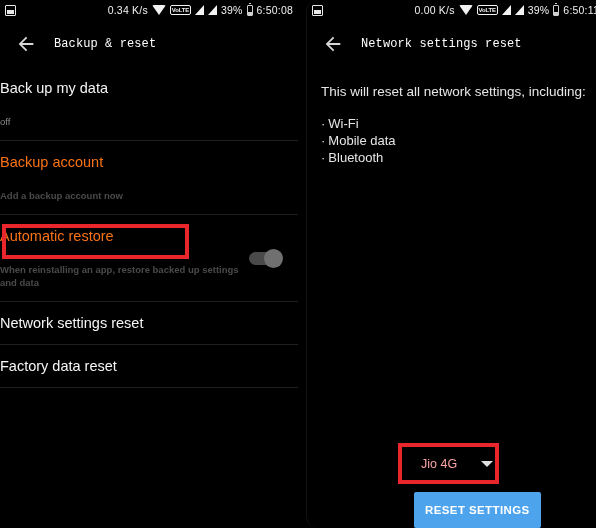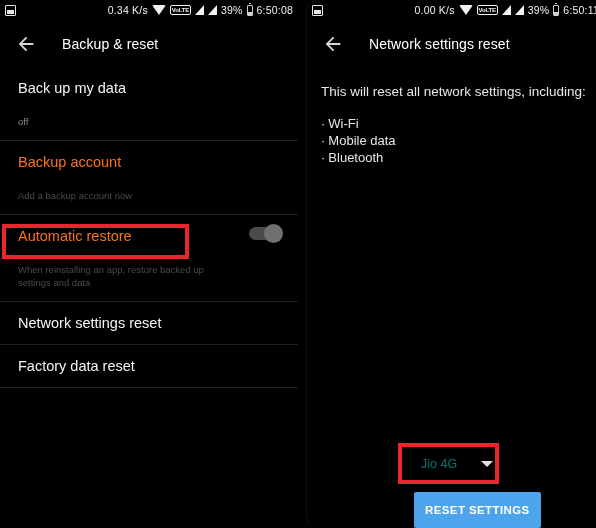--- a/index.html
+++ b/index.html
@@ -113,50 +113,52 @@
     width: 28px;
     height: 28px;
     display: flex;
     align-items: center;
     justify-content: center;
     flex: none;
     cursor: pointer;
   }
   .back-arrow svg { display: block; }
   .ab-title {
-    font-size: 14px;
+    font-size: 12px;
     color: #ffffff;
-    margin-left: 22px;
+    margin-left: 14px;
     letter-spacing: .1px;
+    font-family: Liberation Mono, monospace;
   }
 
   
   .list { padding: 0; }
   .divider { height: 1px; background: #1f1f1f; }
   .list-item {
-    padding: 12px 16px 12px 18px;
-    display: flex;
+    padding: 12px 16px 12px 0;
+    display: flex;
+    align-items: center;
     min-height: 28px;
     box-sizing: border-box;
     position: relative;
   }
   .li-text { flex: 1 1 auto; min-width: 0; }
   .li-title {
     font-size: 14.5px;
     color: #f5f5f5;
     line-height: 18px;
   }
   .li-sub {
     font-size: 9.5px;
     color: #8a8a8a;
     line-height: 13px;
     margin-top: 18px;
   }
   .dim .li-title { color: #f97316; }
-  .dim .li-sub   { color: #4a4a4a; }
+  .dim .li-sub   { color: #4a4a4a; font-weight: bold; }
 
   .toggle {
     width: 33px;
     height: 13px;
     border-radius: 7px;
     background: #4a4a4a;
     position: relative;
     flex: none;
     margin-left: 10px;
     cursor: pointer;
@@ -206,21 +208,21 @@
     width: 93px;
     height: 33px;
     display: flex;
     align-items: center;
     background: #000000;
     box-sizing: border-box;
     cursor: pointer;
   }
   .spinner-label {
     font-size: 12.5px;
-    color: #0f766e;
+    color: #fca5a5;
     margin-left: 9px;
   }
   .caret {
     margin-left: auto;
     margin-right: 12px;
     width: 0; height: 0;
     border-left: 6px solid transparent;
     border-right: 6px solid transparent;
     border-top: 6px solid #e0e0e0;
   }

